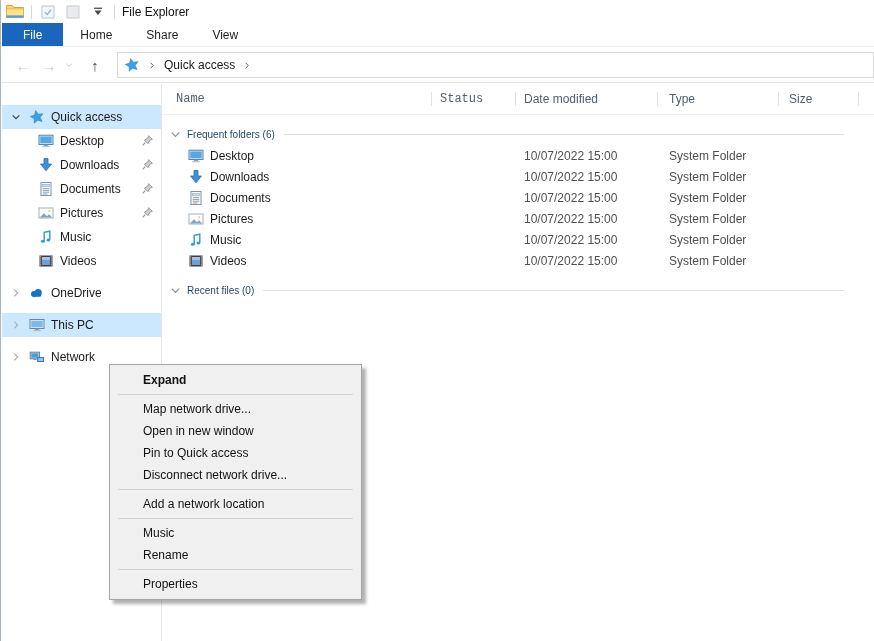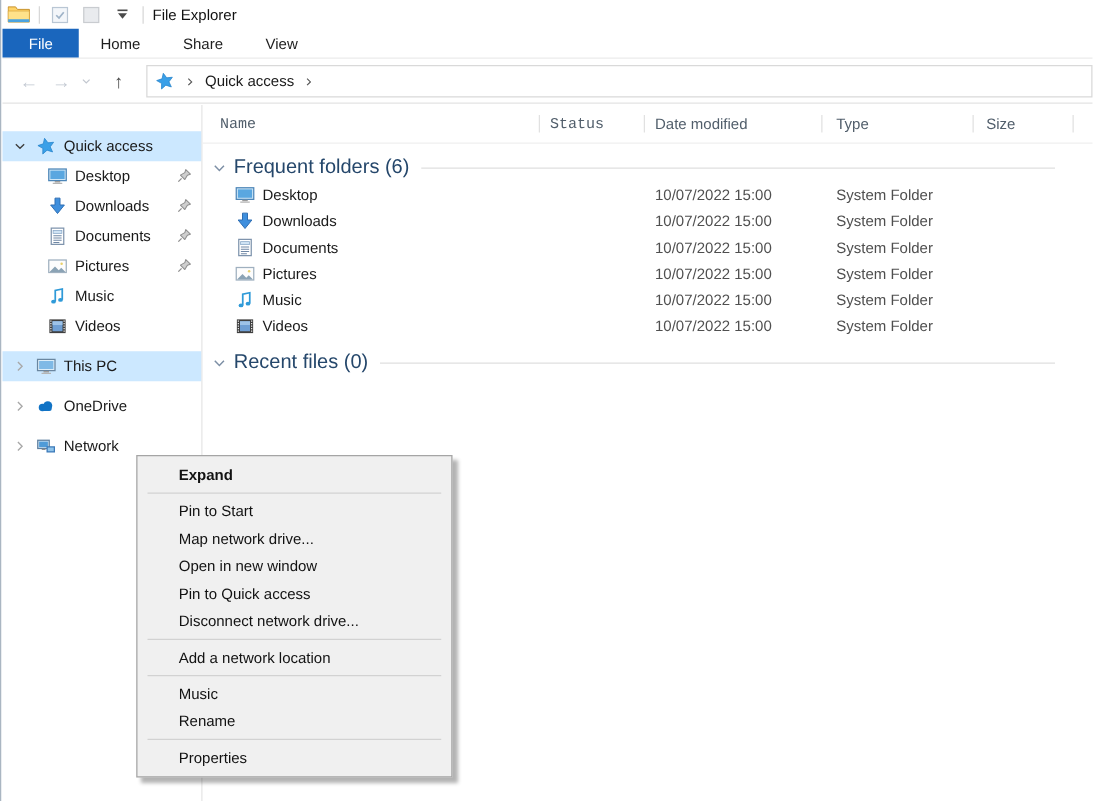--- a/index.html
+++ b/index.html
@@ -57,21 +57,21 @@
     border-bottom:1px solid #f0f0f0; }
   .hcell { position:relative; height:100%; display:flex; align-items:center; padding-left:8px; }
   .hcell::after { content:""; position:absolute; right:0; top:8px; bottom:8px; width:1px; background:#e1e1e1; }
   .hcell.c-name { width:270px; padding-left:14px;font-family:Liberation Mono, monospace; }
   .hcell.c-status { width:84px;font-family:Liberation Mono, monospace; }
   .hcell.c-date { width:142px; }
   .hcell.c-type { width:121px; padding-left:11px; }
   .hcell.c-size { width:80px; padding-left:10px; }
 
   .group-header { display:flex; align-items:center; height:22px; margin-top:8px; padding-left:8px;
-    color:var(--groupColor,#25476b); font-size:16px; }
+    color:var(--groupColor,#25476b); font-size:10px; }
   .group-header .gh-chev { width:12px; margin-right:5px; display:inline-flex; }
   .group-header .gh-line { flex:1; height:1px; background:#e0e0e0; margin:0 30px 0 9px; }
 
   .frow { display:flex; align-items:center; height:21px; }
   .fc { white-space:nowrap; overflow:hidden; }
   .fc.c-name { width:270px; padding-left:26px; display:flex; align-items:center; gap:6px; color:#1a1a1a; }
   .fc.c-status { width:84px; }
   .fc.c-date { width:142px; padding-left:8px; color:#4f4f4f; }
   .fc.c-type { width:121px; padding-left:11px; color:#4f4f4f; }
   .fc.c-size { width:80px; padding-left:10px; color:#4f4f4f; }
@@ -257,52 +257,52 @@
                 <rect x="12.8" y="3.4" width="1" height="1"></rect>
                 <rect x="12.8" y="5.4" width="1" height="1"></rect>
                 <rect x="12.8" y="7.4" width="1" height="1"></rect>
                 <rect x="12.8" y="9.4" width="1" height="1"></rect>
                 <rect x="12.8" y="11.4" width="1" height="1"></rect>
               </g>
             </svg>
           </span>
           <span class="lbl">Videos</span>
         </div>
-        <div class="srow lvl0 highlighted gap">
-          <span class="chev-slot">
-            <svg width="10" height="10" viewBox="0 0 12 12">
-              <polyline points="4,2 8,6 4,10" fill="none" stroke="#a8a8a8" stroke-width="1.3"></polyline>
-            </svg>
-          </span>
-          <span class="item-icon">
-            <svg width="16" height="16" viewBox="0 0 16 16">
-              <rect x="1" y="2.5" width="14" height="9" fill="#dcedf9" stroke="#6a86a0"></rect>
-              <rect x="2.3" y="3.8" width="11.4" height="6.4" fill="#7fb9e6"></rect>
-              <rect x="5.8" y="11.8" width="4.4" height="1.2" fill="#9c9c9c"></rect>
-              <rect x="4.2" y="13.2" width="7.6" height="1" fill="#b5b5b5"></rect>
-            </svg>
-          </span>
-          <span class="lbl">This PC</span>
-        </div>
         <div class="srow lvl0 gap">
           <span class="chev-slot">
             <svg width="10" height="10" viewBox="0 0 12 12">
               <polyline points="4,2 8,6 4,10" fill="none" stroke="#a8a8a8" stroke-width="1.3"></polyline>
             </svg>
           </span>
           <span class="item-icon">
             <svg width="16" height="16" viewBox="0 0 16 16">
               <g fill="#1173c5">
                 <circle cx="5" cy="9" r="3"></circle>
                 <circle cx="9.2" cy="7.6" r="3.6"></circle>
                 <rect x="4.6" y="8" width="7.8" height="3.8" rx="1.9"></rect>
               </g>
             </svg>
           </span>
           <span class="lbl">OneDrive</span>
+        </div>
+        <div class="srow lvl0 highlighted gap">
+          <span class="chev-slot">
+            <svg width="10" height="10" viewBox="0 0 12 12">
+              <polyline points="4,2 8,6 4,10" fill="none" stroke="#a8a8a8" stroke-width="1.3"></polyline>
+            </svg>
+          </span>
+          <span class="item-icon">
+            <svg width="16" height="16" viewBox="0 0 16 16">
+              <rect x="1" y="2.5" width="14" height="9" fill="#dcedf9" stroke="#6a86a0"></rect>
+              <rect x="2.3" y="3.8" width="11.4" height="6.4" fill="#7fb9e6"></rect>
+              <rect x="5.8" y="11.8" width="4.4" height="1.2" fill="#9c9c9c"></rect>
+              <rect x="4.2" y="13.2" width="7.6" height="1" fill="#b5b5b5"></rect>
+            </svg>
+          </span>
+          <span class="lbl">This PC</span>
         </div>
         <div class="srow lvl0 gap">
           <span class="chev-slot">
             <svg width="10" height="10" viewBox="0 0 12 12">
               <polyline points="4,2 8,6 4,10" fill="none" stroke="#a8a8a8" stroke-width="1.3"></polyline>
             </svg>
           </span>
           <span class="item-icon">
             <svg width="16" height="16" viewBox="0 0 16 16">
               <rect x="1.2" y="3.2" width="9.2" height="6.6" fill="#cde4f5" stroke="#5f7f9f"></rect>
@@ -463,21 +463,20 @@
             <span>Recent files (0)</span>
             <span class="gh-line"></span>
           </div>
         </div>
     </div>
   </div>
 
   <div class="context-menu" id="context-menu">
       <div class="menu-item bold">Expand</div>
       <div class="menu-sep"></div>
-      <div class="menu-item">Pin to Start</div>
       <div class="menu-item">Map network drive...</div>
       <div class="menu-item">Open in new window</div>
       <div class="menu-item">Pin to Quick access</div>
       <div class="menu-item">Disconnect network drive...</div>
       <div class="menu-sep"></div>
       <div class="menu-item">Add a network location</div>
       <div class="menu-sep"></div>
       <div class="menu-item">Music</div>
       <div class="menu-item">Rename</div>
       <div class="menu-sep"></div>

